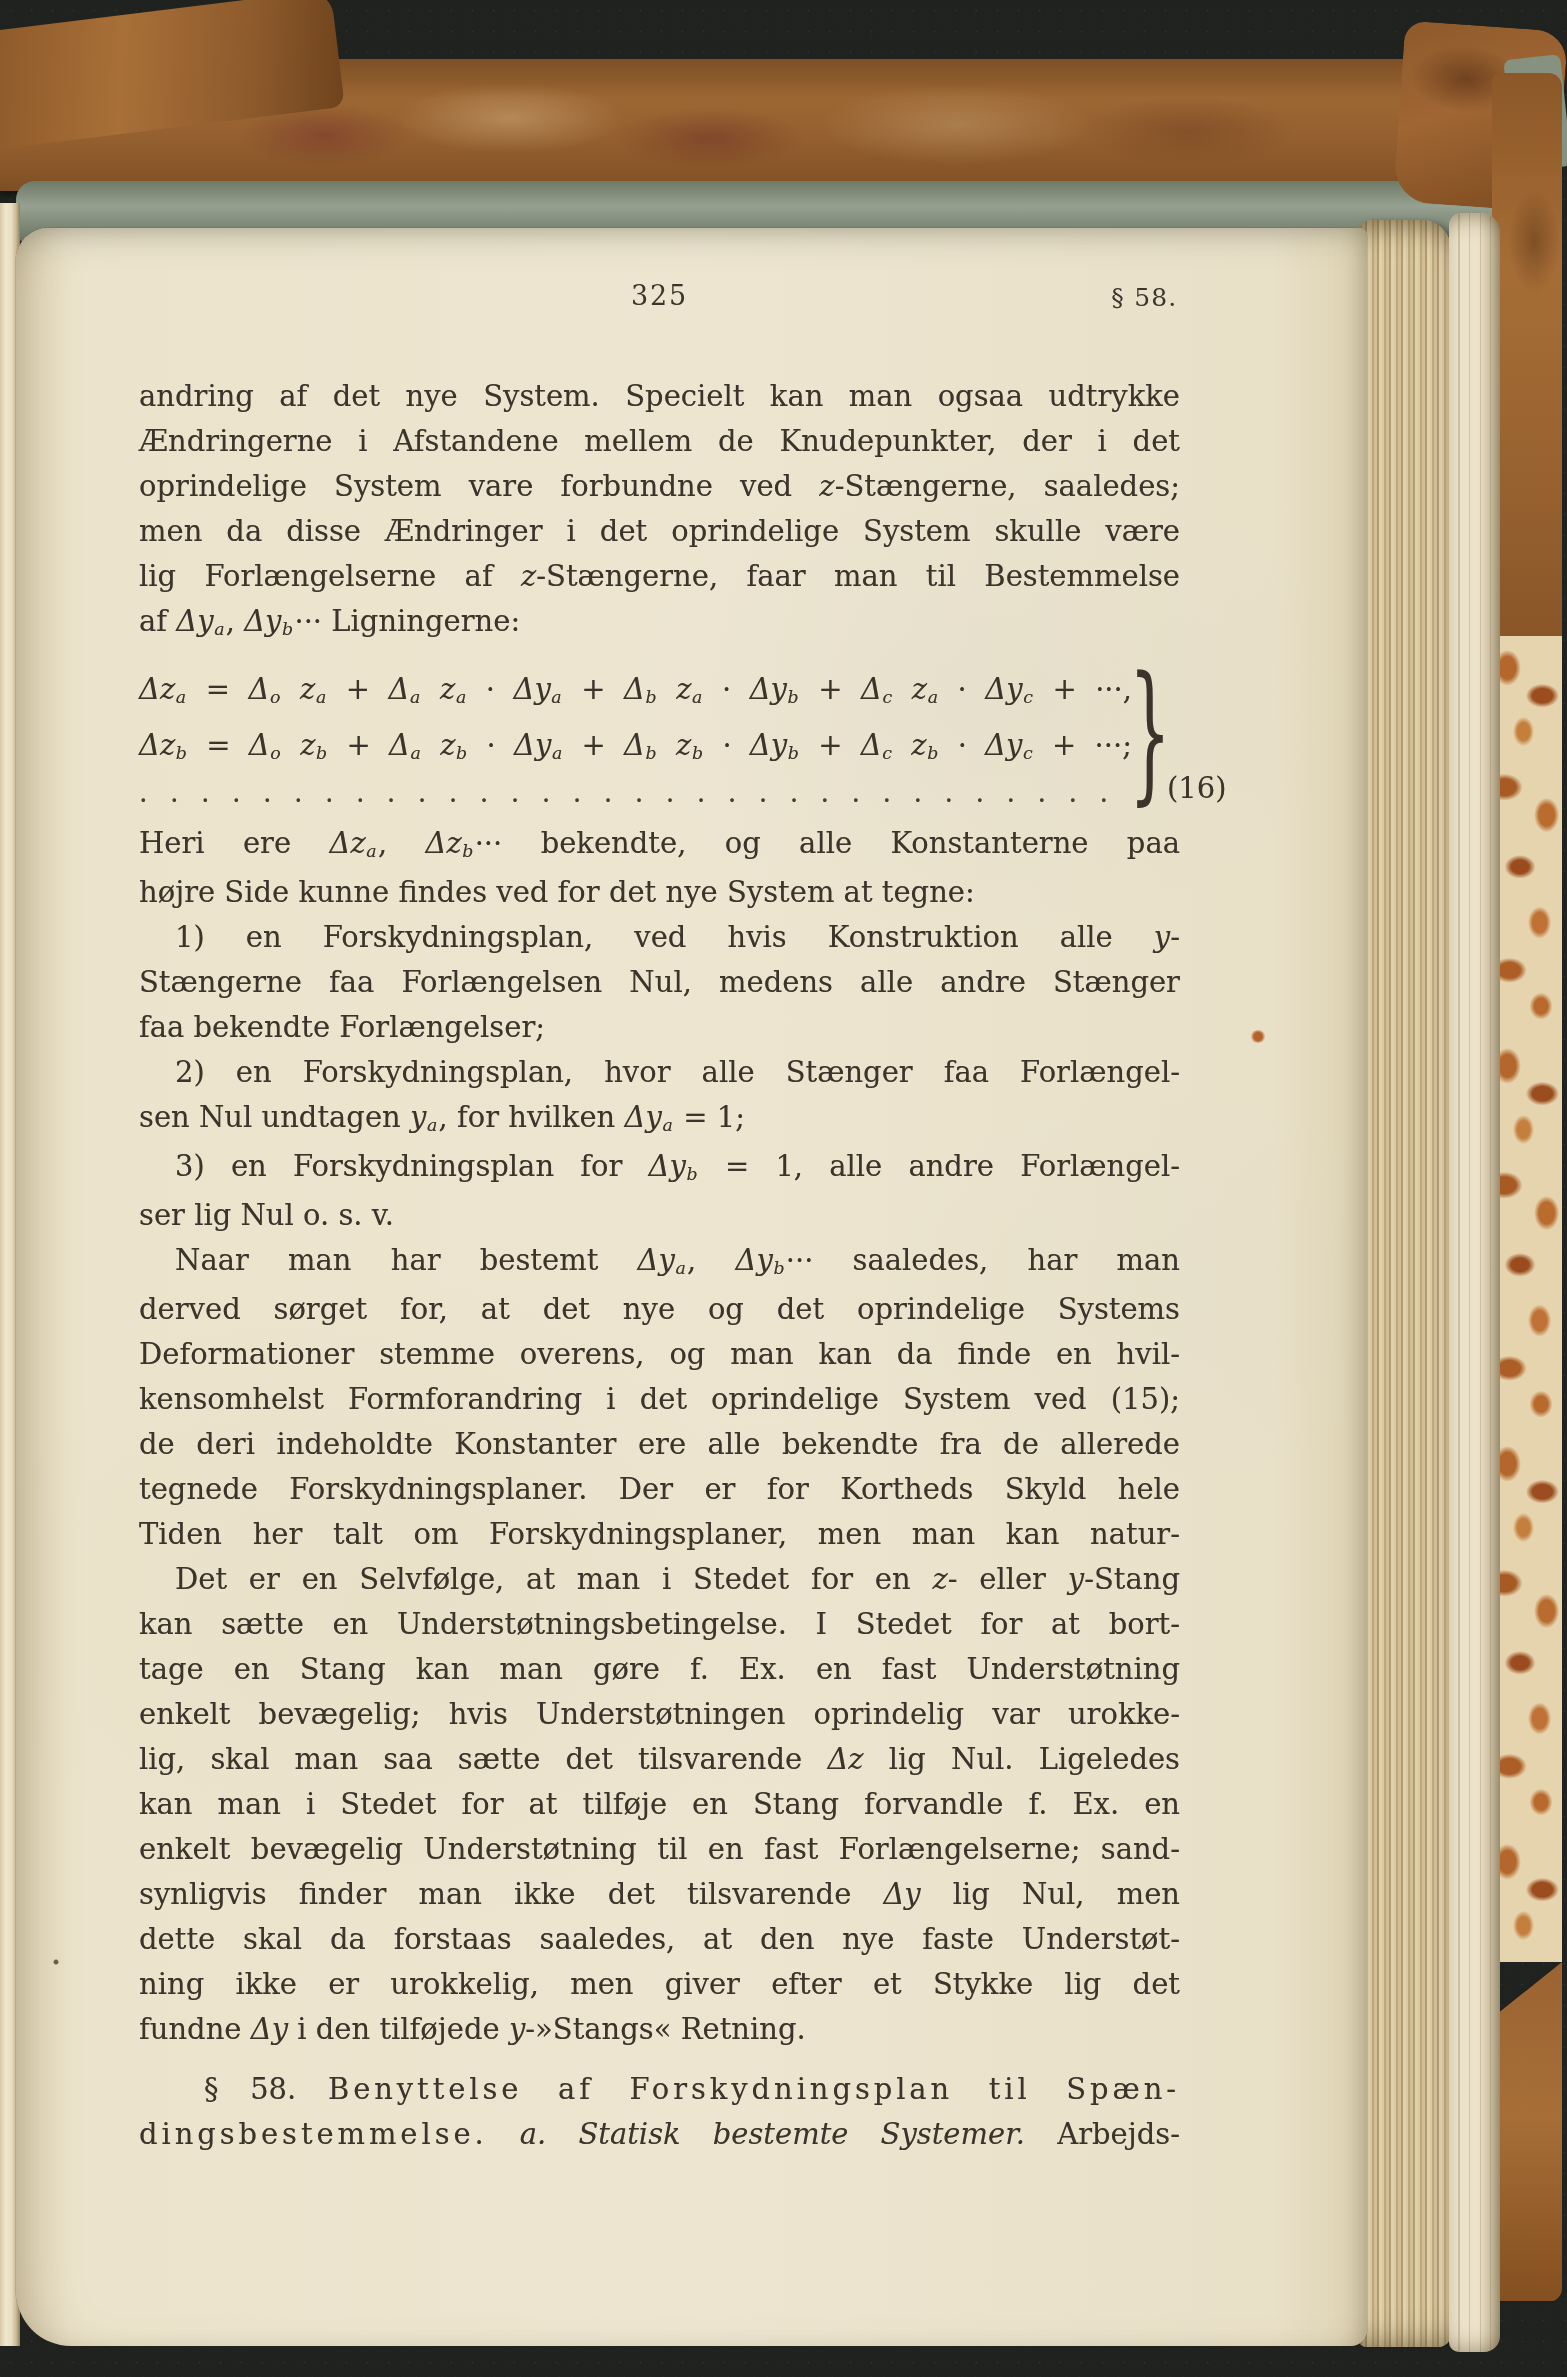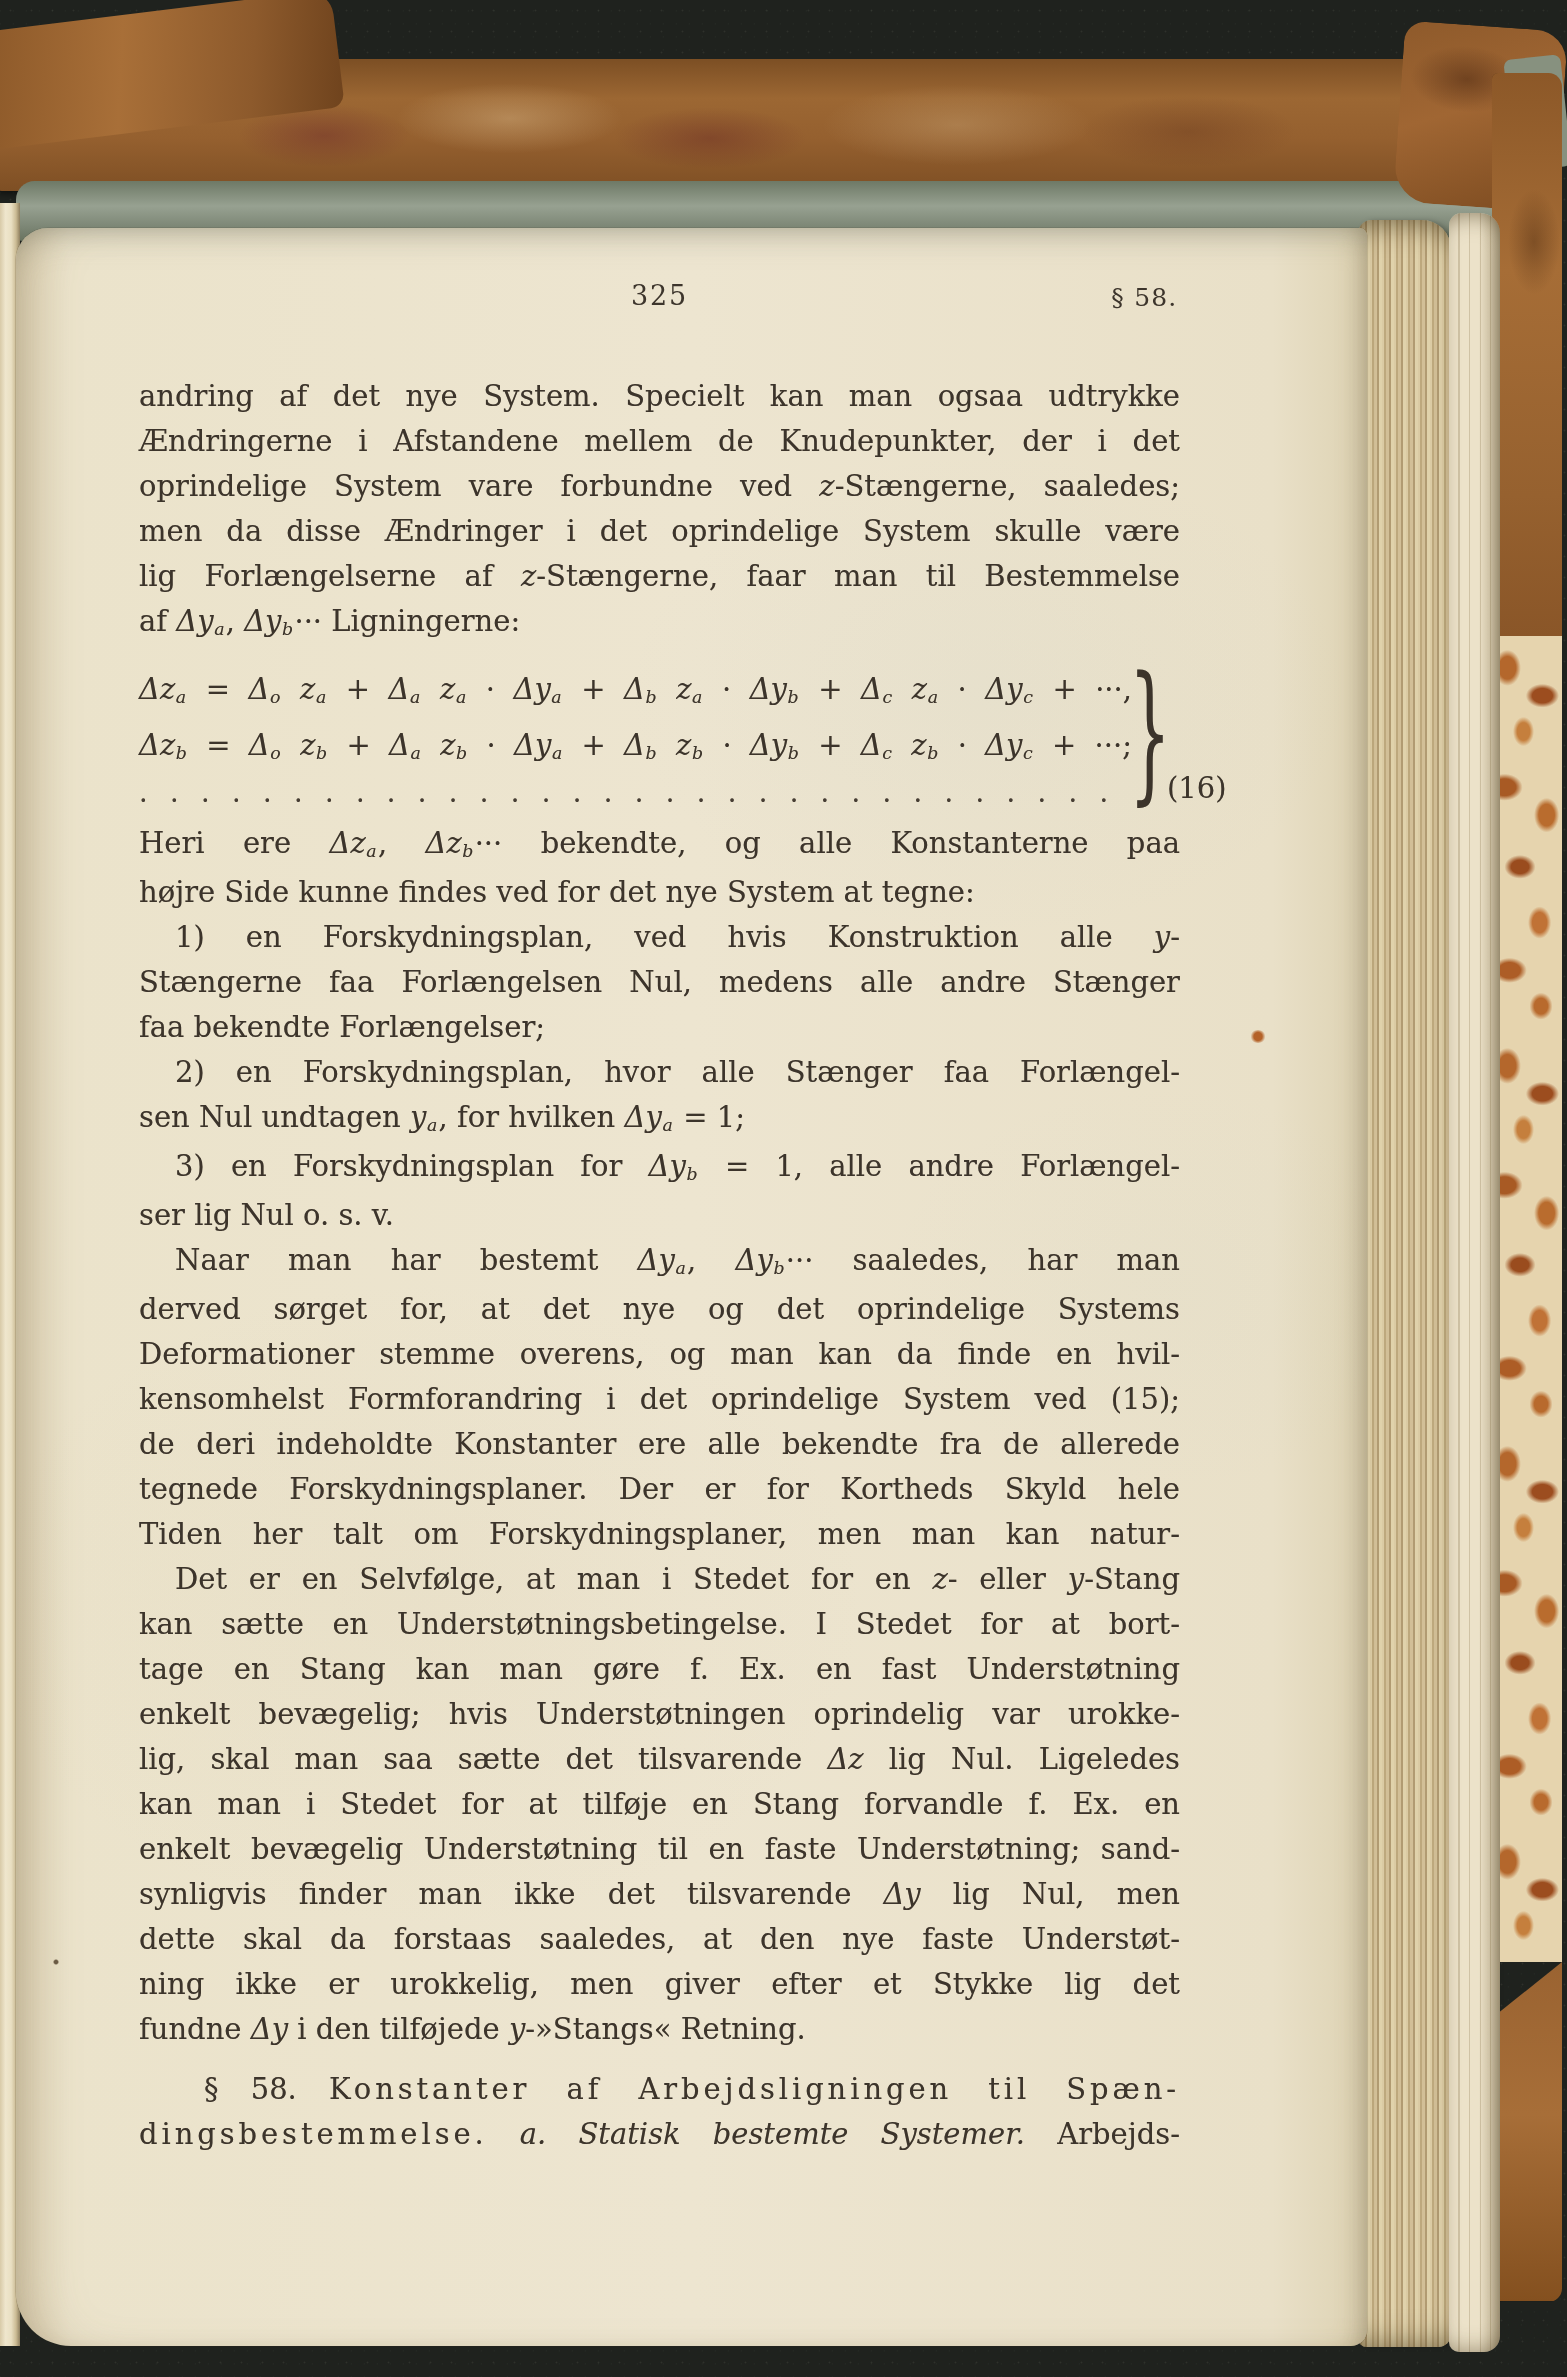--- a/index.html
+++ b/index.html
@@ -224,23 +224,23 @@
         <div class="line"><span>kensomhelst Formforandring i det oprindelige System ved (15);</span></div>
         <div class="line"><span>de deri indeholdte Konstanter ere alle bekendte fra de allerede</span></div>
         <div class="line"><span>tegnede Forskydningsplaner. Der er for Kortheds Skyld hele</span></div>
         <div class="line"><span>Tiden her talt om Forskydningsplaner, men man kan natur-</span></div>
         <div class="line ind1"><span>Det er en Selvfølge, at man i Stedet for en </span><span class="it">z</span><span>- eller </span><span class="it">y</span><span>-Stang</span></div>
         <div class="line"><span>kan sætte en Understøtningsbetingelse. I Stedet for at bort-</span></div>
         <div class="line"><span>tage en Stang kan man gøre f. Ex. en fast Understøtning</span></div>
         <div class="line"><span>enkelt bevægelig; hvis Understøtningen oprindelig var urokke-</span></div>
         <div class="line"><span>lig, skal man saa sætte det tilsvarende </span><span class="it">Δz</span><span> lig Nul. Ligeledes</span></div>
         <div class="line"><span>kan man i Stedet for at tilføje en Stang forvandle f. Ex. en</span></div>
-        <div class="line"><span>enkelt bevægelig Understøtning til en faste Understøtning; sand-</span></div>
+        <div class="line"><span>enkelt bevægelig Understøtning til en fast Forlængelserne; sand-</span></div>
         <div class="line"><span>synligvis finder man ikke det tilsvarende </span><span class="it">Δy</span><span> lig Nul, men</span></div>
         <div class="line"><span>dette skal da forstaas saaledes, at den nye faste Understøt-</span></div>
         <div class="line"><span>ning ikke er urokkelig, men giver efter et Stykke lig det</span></div>
         <div class="line noj"><span>fundne </span><span class="it">Δy</span><span> i den tilføjede </span><span class="it">y</span><span>-»Stangs« Retning.</span></div>
-        <div class="line ind2 sechead"><span>§ 58. </span><span class="ls">Konstanter af Arbejdsligningen til Spæn-</span></div>
+        <div class="line ind2 sechead"><span>§ 58. </span><span class="ls">Benyttelse af Forskydningsplan til Spæn-</span></div>
         <div class="line"><span class="ls">dingsbestemmelse.</span><span> </span><span class="it">a. Statisk bestemte Systemer.</span><span> Arbejds-</span></div>
       </div>
   </div>
 </div>
 
 
 </body></html>

